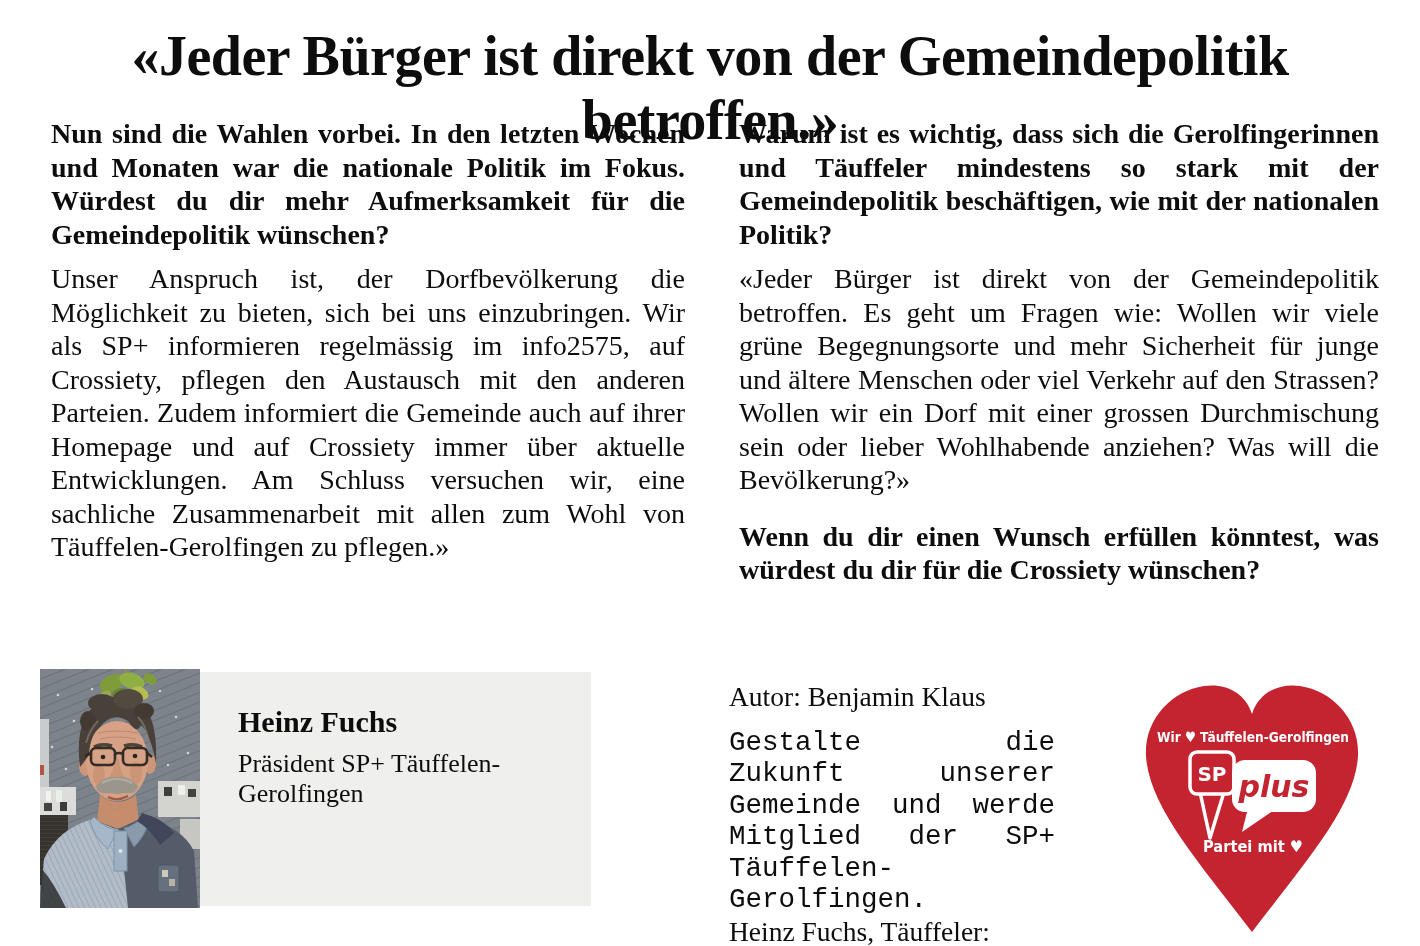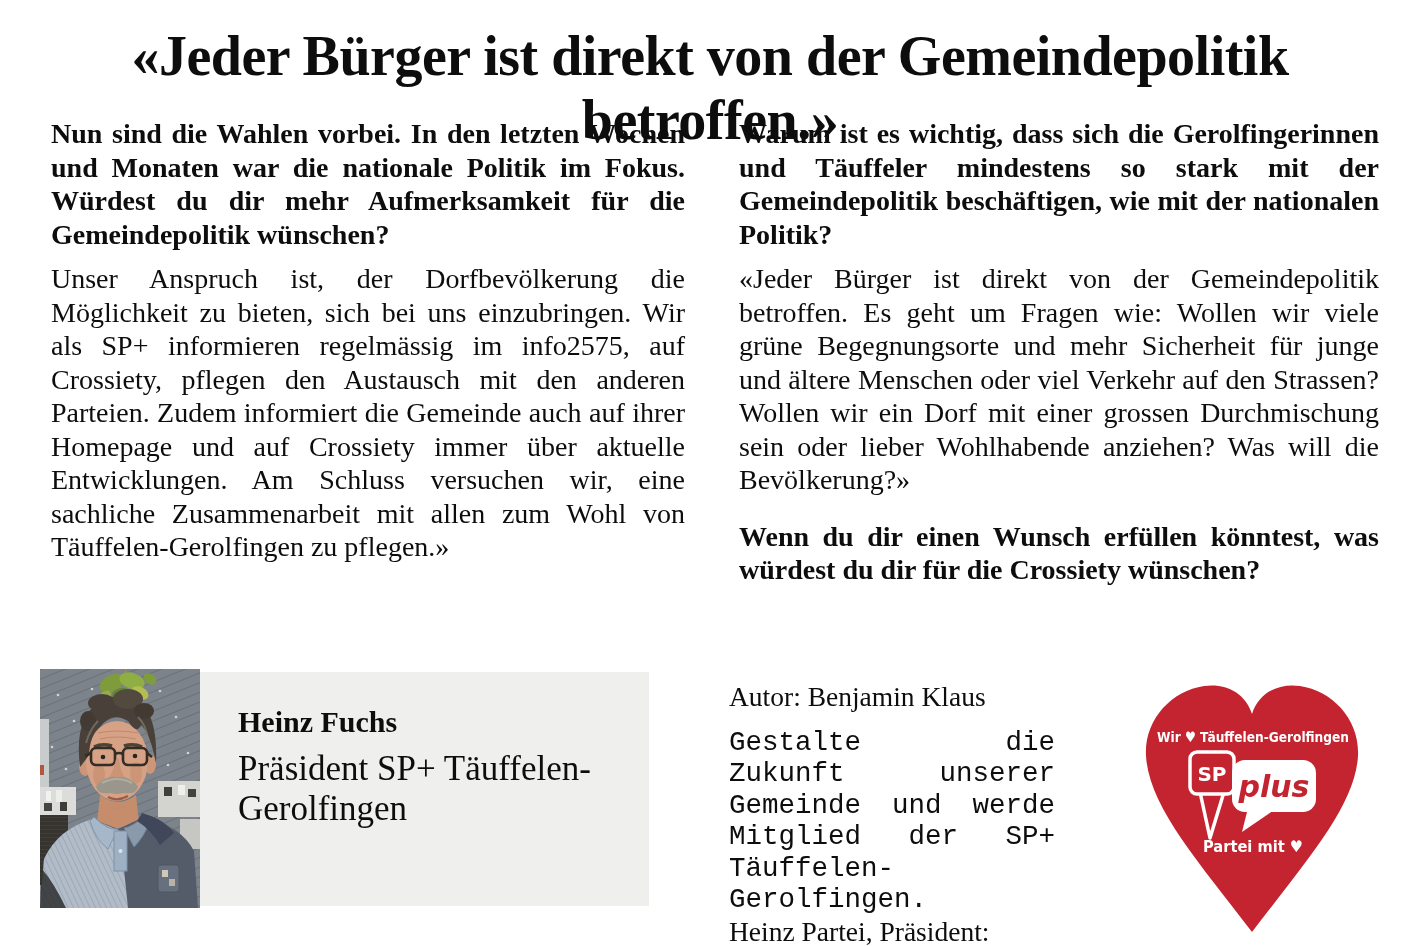--- a/index.html
+++ b/index.html
@@ -15,25 +15,25 @@
   .col-left{left:40px;width:656px;}
   .col-right{left:728px;width:662px;}
   .col p{margin:11px;font-size:28px;line-height:33.5px;text-align:justify;}
   .col p.q{font-weight:700;}
   .gap-above{margin-top:23px !important;}
 
   .photo{position:absolute;left:40px;top:669px;width:160px;height:239px;}
   .photo svg{display:block;}
 
   .person-panel{
-    position:absolute;left:200px;top:672px;width:449px;height:234px;
+    position:absolute;left:200px;top:672px;width:391px;height:234px;
     background:#efefee;
   }
   .person-name{position:absolute;left:38px;top:33px;font-size:30px;font-weight:700;}
-  .person-role{position:absolute;left:38px;top:77px;font-size:35px;}
+  .person-role{position:absolute;left:38px;top:77px;font-size:26px;}
 
   .author{position:absolute;left:729px;top:681px;width:326px;font-size:27.5px;line-height:31.5px;}
   .author p{margin:0;}
   .author .byline{margin-bottom:14px;}
   .author .cta{text-align:justify;font-family:Liberation Mono, monospace;}
 
   .logo{position:absolute;left:1132px;top:680px;width:240px;height:258px;}
   .logo text{font-family:"DejaVu Sans", sans-serif;font-weight:bold;fill:#ffffff;text-anchor:middle;}
   .logo .logo-top{font-size:14.5px;}
   .logo .logo-bottom{font-size:16px;}
@@ -162,21 +162,21 @@
   </div>
 
   <div class="person-panel">
     <div class="person-name">Heinz Fuchs</div>
     <div class="person-role">Präsident SP+ Täuffelen-Gerolfingen</div>
   </div>
 
   <div class="author">
     <p class="byline">Autor: Benjamin Klaus</p>
     <p class="cta">Gestalte die Zukunft unserer Gemeinde und werde Mitglied der SP+ Täuffelen-Gerolfingen.</p>
-    <p class="contact">Heinz Partei, Präsident:</p>
+    <p class="contact">Heinz Fuchs, Täuffeler:</p>
   </div>
 
   <div class="logo">
     <svg viewBox="0 0 240 258" width="240" height="258">
       <path d="M120 34 C113 12 93 3 72 6 C39 11 12 40 14 76 C17 126 65 180 120 252 C175 180 223 126 226 76 C228 40 201 11 168 6 C147 3 127 12 120 34 Z" class="red-fill" fill="#c42430"></path>
       <text class="logo-top" x="121" y="62" textLength="192" lengthAdjust="spacingAndGlyphs">Wir ♥ Täuffelen-Gerolfingen</text>
       <path d="M68 112 L78 158 L92 112 Z" class="red-fill white-stroke"></path>
       <rect x="58" y="72" width="44" height="42" rx="7" class="red-fill white-stroke"></rect>
       <text class="sp" x="80" y="101">SP</text>
       <path d="M116 128 L110 152 L142 130 Z" fill="#ffffff"></path>

